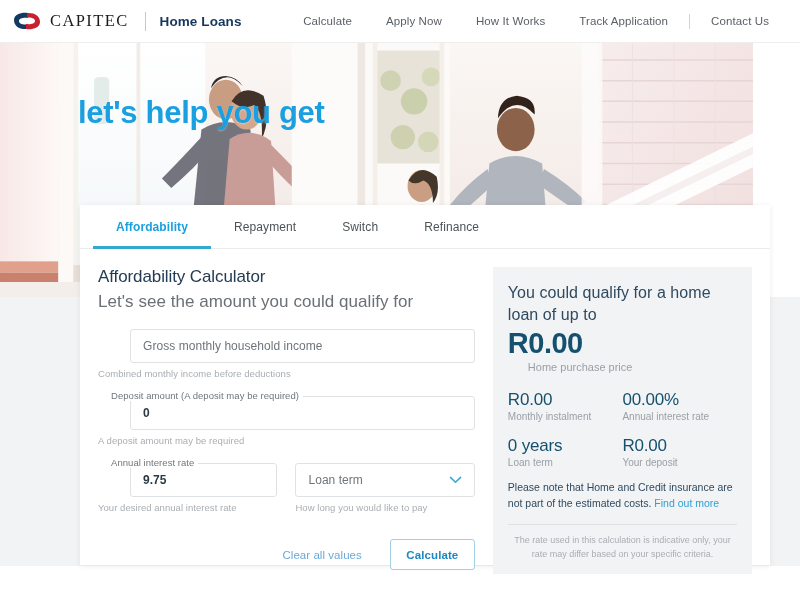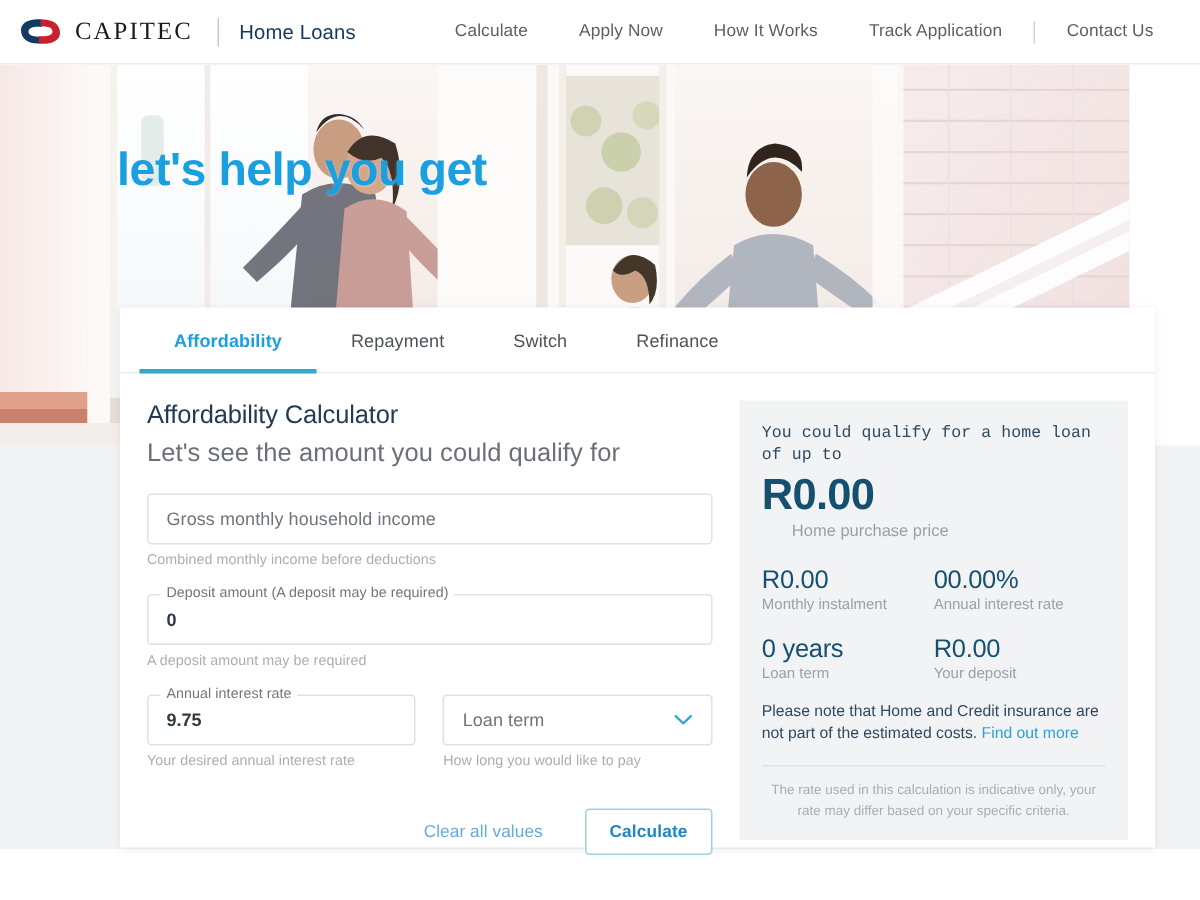--- a/index.html
+++ b/index.html
@@ -17,21 +17,21 @@
     background:#ffffff; display:flex; align-items:center;
     border-bottom: 1px solid #eeeeee; z-index: 40;
   }
   .logo-wrap { display:flex; align-items:center; padding-left:12px; }
   .logo-mark { width:30px; height:20px; margin-right:8px; flex:none; }
   .logo-text {
     font-size:16.5px; letter-spacing:1.4px; color:#1a1a1a;
     font-family:"Liberation Serif", serif; font-weight:400;
   }
   .logo-div { width:1px; height:19px; background:#c9c9c9; margin:0 14px 0 16px; }
-  .section-title { font-size:13.5px; font-weight:400; color:#14375e; letter-spacing:0.1px; }
+  .section-title { font-size:13.5px; font-weight:700; color:#14375e; letter-spacing:0.1px; }
   .nav { margin-left:auto; display:flex; align-items:center; padding-right:14px; }
   .nav-item {
     font-size:11.5px; color:#5a5f66; padding:0 17px; cursor:pointer;
     white-space:nowrap; letter-spacing:0.1px;
   }
   .nav-div { width:1px; height:15px; background:#d3d3d3; margin:0 4px; }
 
   
   .hero {
     position:absolute; top:43px; left:0; width:753px; height:254px;
@@ -67,21 +67,21 @@
   }
 
   .card-body { display:flex; padding:18px 18px 0 18px; }
   .form-col { width:398px; padding-left:0px; }
   .calc-title { font-size:17px; color:#243b53; font-weight:400; letter-spacing:-0.1px; }
   .calc-sub { font-size:17px; color:#6b7076; margin-top:5px; letter-spacing:0.05px; }
 
   .field { margin-top:17px; position:relative; }
   .field-box {
     height:34px; border:1px solid #dfe2e5; border-radius:3px;
-    display:flex; align-items:center; padding:0 12px; background:#fff;
+    display:flex; align-items:center; padding:0 12px; background:#fff;margin-left:32px;
   }
   .field-box.notched { border-top-color:#dfe2e5; }
   .ph { font-size:12px; color:#6e757c; letter-spacing:0.05px; }
   .val { font-size:12px; color:#2b3a44; font-weight:700; }
   .hint { font-size:9.5px; color:#a9aeb3; margin-top:5px; letter-spacing:0.05px; }
   .float-label {
     position:absolute; top:-6px; left:9px; background:#fff; padding:0 4px;
     font-size:9.5px; color:#70767c; letter-spacing:0.05px; z-index:3; white-space:nowrap;
   }
   .row2 { display:flex; margin-top:17px; gap:18px; }
@@ -102,21 +102,21 @@
     margin-left:14px; width:85px; height:31px; border:1px solid #9fd0e4; border-radius:3px;
     display:flex; align-items:center; justify-content:center; cursor:pointer;
     font-size:11.5px; font-weight:700; color:#1d87c4; background:#fff; letter-spacing:0.1px;
   }
 
   
   .results {
     width:272px; margin-left:18px; background:#f2f3f4; padding:15px 15px 12px 15px;
     align-self:flex-start; min-height:270px;
   }
-  .res-lead { font-size:11px; color:#2f4a60; letter-spacing:0.05px; line-height:1.35;font-family:Liberation Mono, monospace; }
+  .res-lead { font-size:16px; color:#2f4a60; letter-spacing:0.05px; line-height:1.35; }
   .res-big { font-size:29px; color:#15506e; font-weight:700; margin-top:2px; letter-spacing:-0.5px; }
   .res-big-cap { font-size:11px; color:#9aa0a6; margin-top:1px;margin-left:20px; }
   .res-grid { display:flex; flex-wrap:wrap; margin-top:17px; }
   .res-cell { width:50%; margin-bottom:14px; }
   .res-val { font-size:17px; color:#15506e; font-weight:400; letter-spacing:-0.2px; }
   .res-cap { font-size:10px; color:#9aa0a6; margin-top:1px; }
   .res-note { font-size:10.5px; color:#2f4a60; line-height:1.5; margin-top:-2px; }
   .res-link { color:#2f9fd4; cursor:pointer; }
   .res-divider { height:1px; background:#dfe1e3; margin:12px 0 9px 0; }
   .res-disc { font-size:9px; color:#a9aeb3; line-height:1.55; text-align:center; padding:0 4px; }

